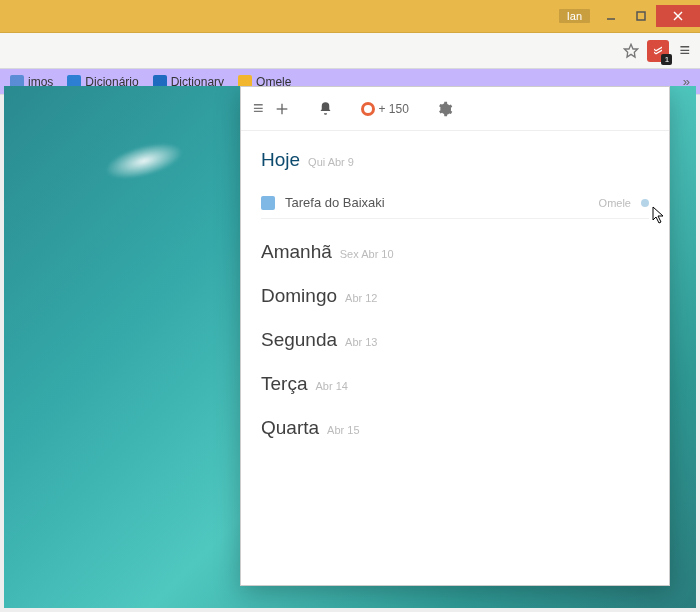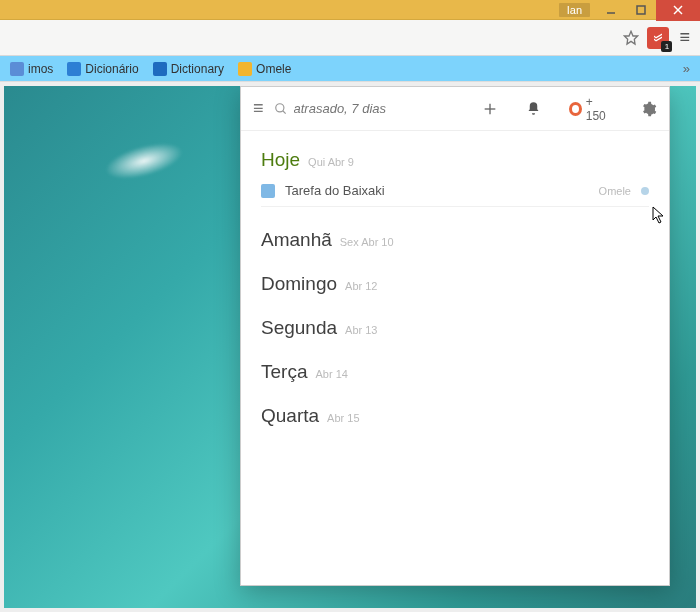--- a/index.html
+++ b/index.html
@@ -4,21 +4,21 @@
 <style>
   * { box-sizing: border-box; margin: 0; padding: 0; }
   body {
     font-family: -apple-system, BlinkMacSystemFont, "Segoe UI", Arial, sans-serif;
     width: 700px; height: 612px;
     background: #eee;
     position: relative;
     overflow: hidden;
   }
   .titlebar {
-    height: 20px;
+    height: 33px;
     background: #e8b84a;
     display: flex;
     align-items: center;
     justify-content: flex-end;
     border-bottom: 1px solid #d4a83e;
   }
   .title-tab {
     background: #c99e3f;
     color: #fff;
     font-size: 11px;
@@ -48,21 +48,21 @@
     position:relative;
   }
   .ext-icon::after{
     content:"1"; position:absolute; bottom:-3px; right:-3px;
     background:#222; color:#fff; font-size:8px; width:11px;height:11px;
     border-radius:2px; display:flex;align-items:center;justify-content:center;
   }
   .hamburger { font-size:18px; color:#555; padding:0 4px;}
   .bookmarks {
     height: 26px;
-    background:#7dd3fc;
+    background:#c4b5fd;
     border-bottom:1px solid #ddd;
     display:flex; align-items:center; gap:14px;
     padding: 0 10px;
     font-size:12px;
     color:#333;
     overflow:hidden;
   }
   .bm { display:flex; align-items:center; gap:4px; white-space:nowrap;}
   .bm-ico { width:14px;height:14px; border-radius:2px;}
   .bm-overflow { margin-left:auto; color:#666; font-size:13px;}
@@ -98,27 +98,27 @@
     font-style:italic; background:transparent; flex:1;
   }
   .ph-right{display:flex;align-items:center;gap:28px;}
   .ph-icon{color:#777;display:flex;align-items:center;justify-content:center;}
   .karma{display:flex;align-items:center;gap:4px;font-size:12px;color:#666;}
   .karma-ring{width:14px;height:14px;border:3px solid #e8653c;border-radius:50%;}
   .popup-body{flex:1;overflow:auto;padding:18px 20px 10px 20px;}
   .day-block{margin-bottom:22px;}
   .day-title{display:flex;align-items:baseline;gap:8px;}
   .day-name{font-size:19px;color:#4a4a4a;font-weight:400;}
-  .day-name.today{color:#4d7c0f;}
+  .day-name.today{color:#0c4a6e;}
   .day-name.muted{color:#404040;}
   .day-date{font-size:11px;color:#bbb;}
   .task-row{
     display:flex;align-items:center;gap:10px;
     padding:8px 0; border-bottom:1px solid #f0f0f0;
-    margin-top:4px;
+    margin-top:16px;
   }
   .task-check{width:14px;height:14px;background:#7fb8e5;border-radius:2px;}
   .task-title{font-size:13px;color:#555;flex:1;}
   .task-tag{font-size:11px;color:#bbb;}
   .task-dot{width:8px;height:8px;border-radius:50%;background:#b6d4e8;}
   .cursor{
     position:absolute; left:648px; top:120px;
     width:14px;height:18px;
   }
 </style>
@@ -178,27 +178,20 @@
   </div>
   <div class="bm-overflow">»</div>
 </div>
 
 <div class="content-area">
   <div class="foam"></div>
 
   <div class="popup">
     <div class="popup-header">
       <div class="ph-menu">≡</div>
-      <div class="ph-search">
-        <svg viewBox="0 0 24 24" fill="none" stroke="currentColor" stroke-width="2">
-            <circle cx="10" cy="10" r="7"></circle>
-            <line x1="20" y1="20" x2="15" y2="15"></line>
-          </svg>
-        <input class="ph-search-input" placeholder="atrasado, 7 dias" style="">
-      </div>
       <div class="ph-right">
         <div class="ph-icon">
           <svg width="16" height="16" viewBox="0 0 24 24" stroke="#666" stroke-width="2">
               <line x1="12" y1="4" x2="12" y2="20"></line>
               <line x1="4" y1="12" x2="20" y2="12"></line>
             </svg>
         </div>
         <div class="ph-icon">
           <svg width="15" height="15" viewBox="0 0 24 24" fill="#555">
               <path d="M12 2a6 6 0 00-6 6v5l-2 3h16l-2-3V8a6 6 0 00-6-6zm0 20a2.5 2.5 0 002.5-2.5h-5A2.5 2.5 0 0012 22z"></path>

